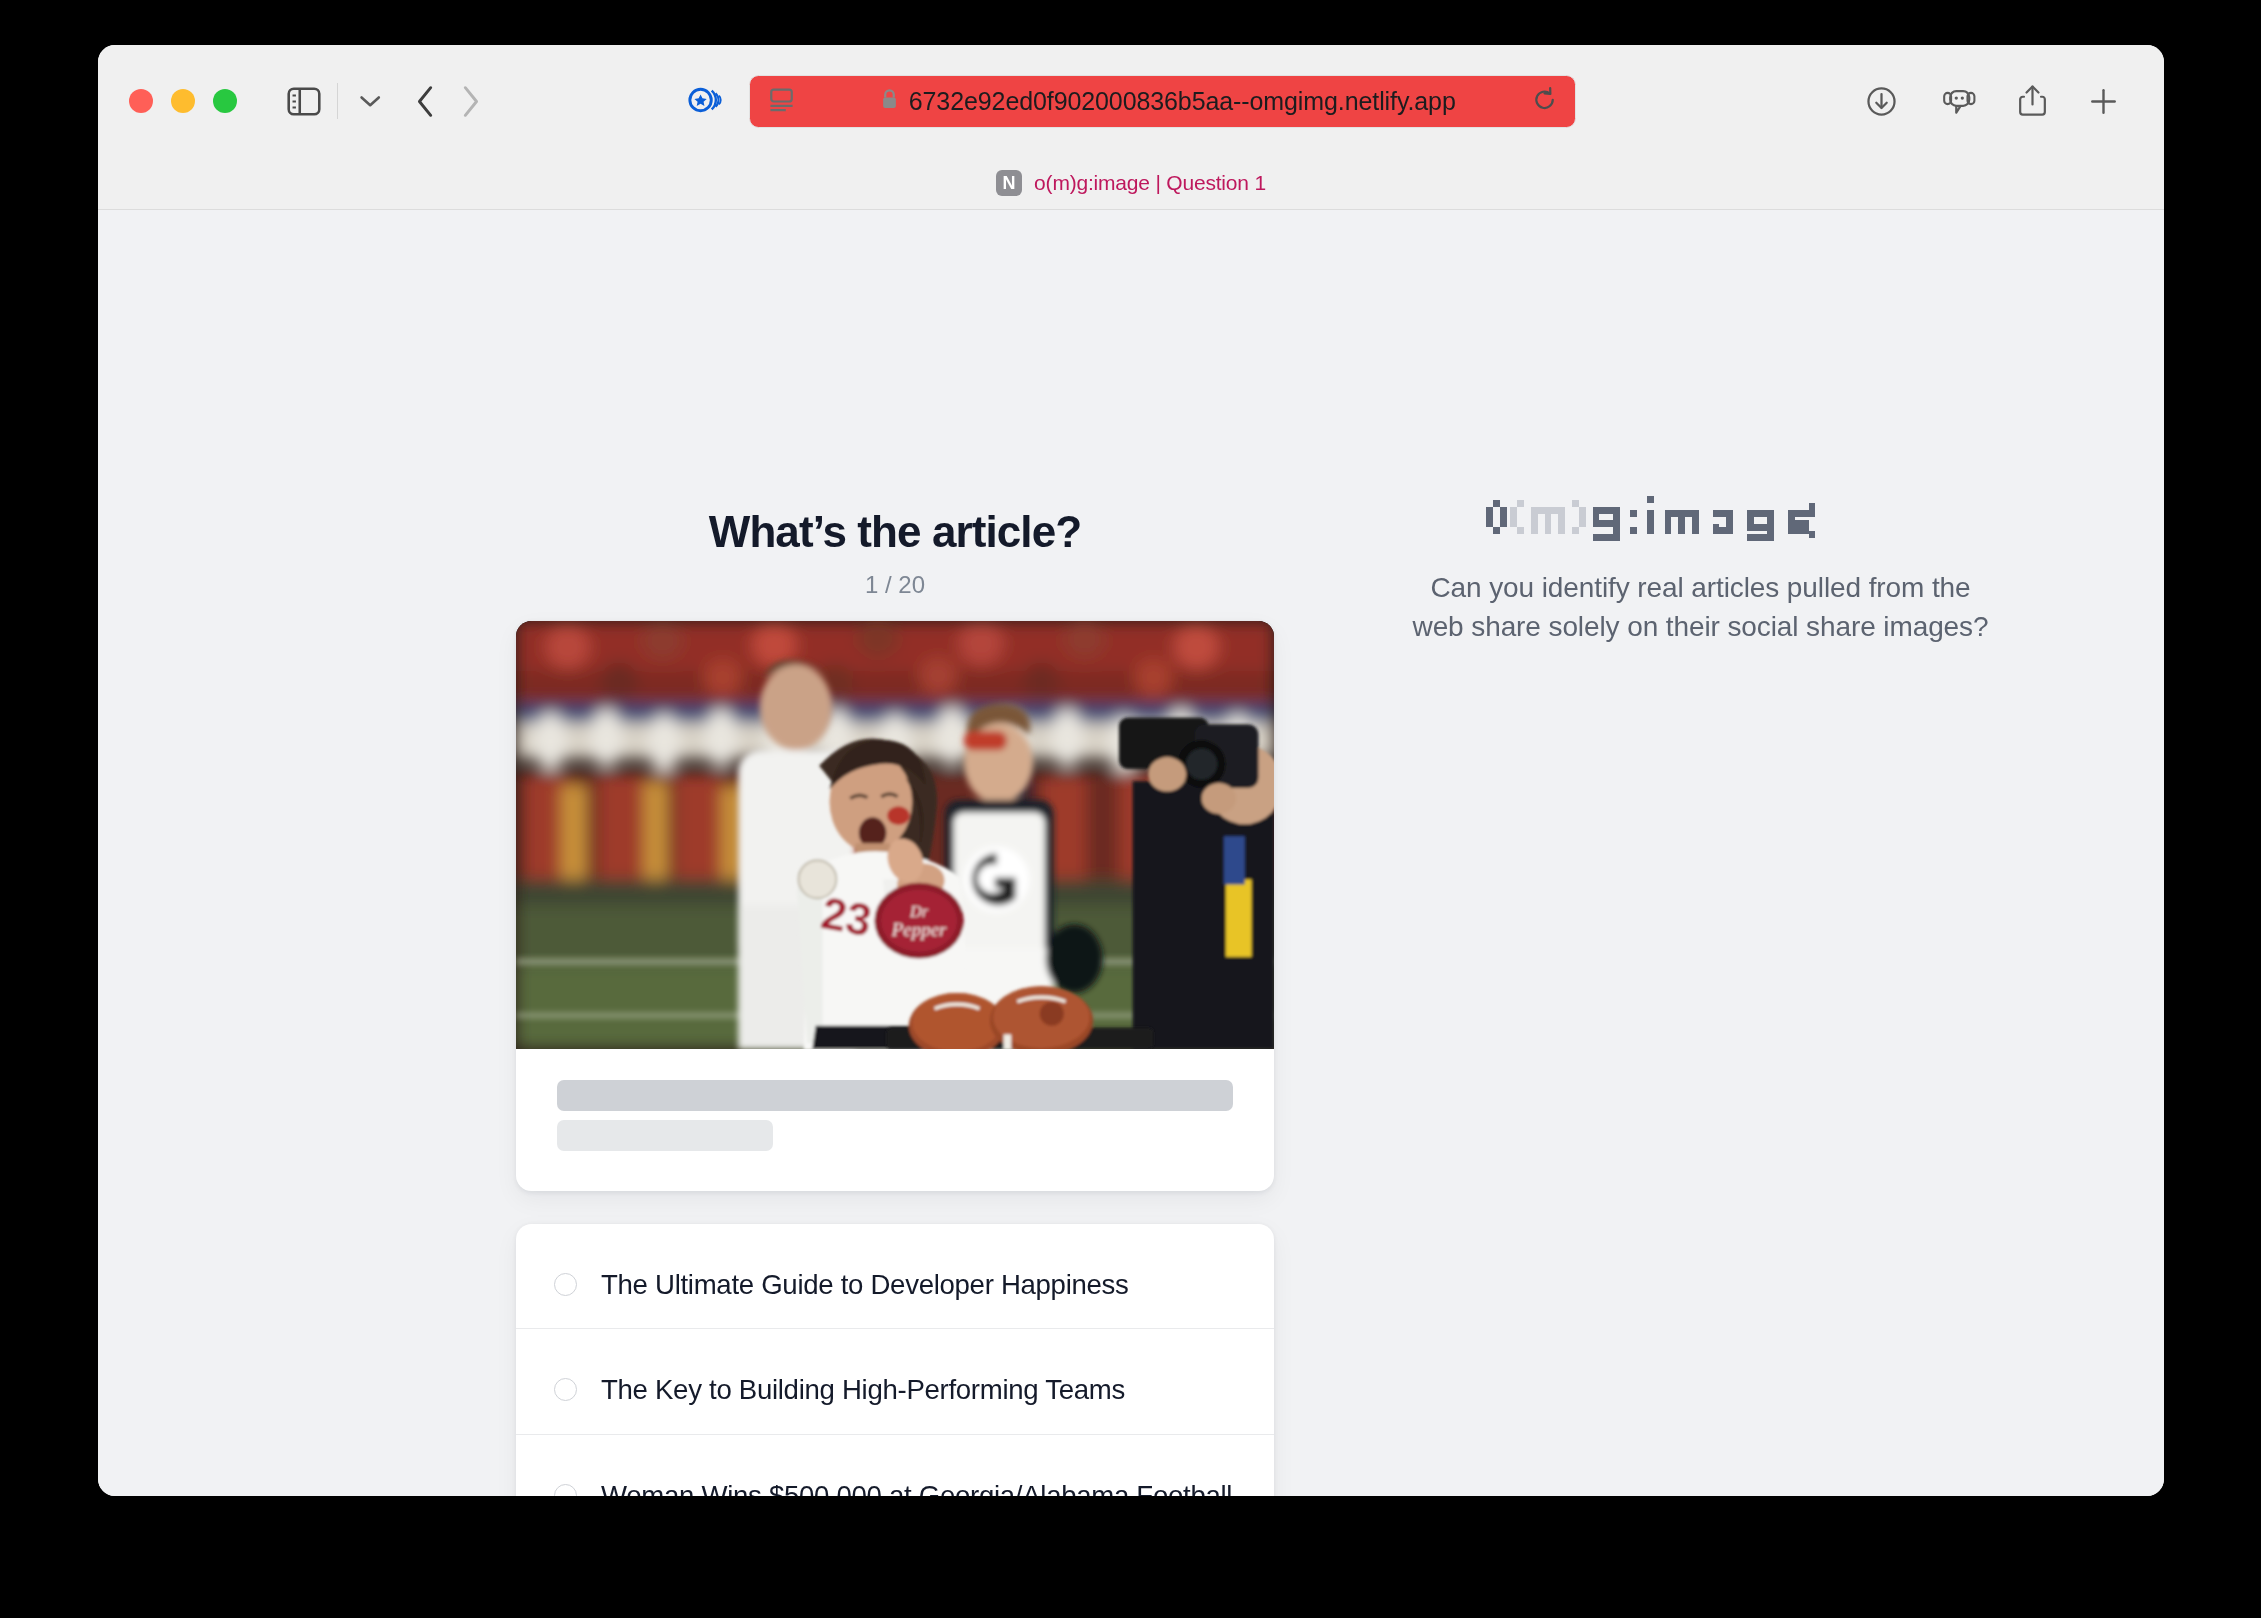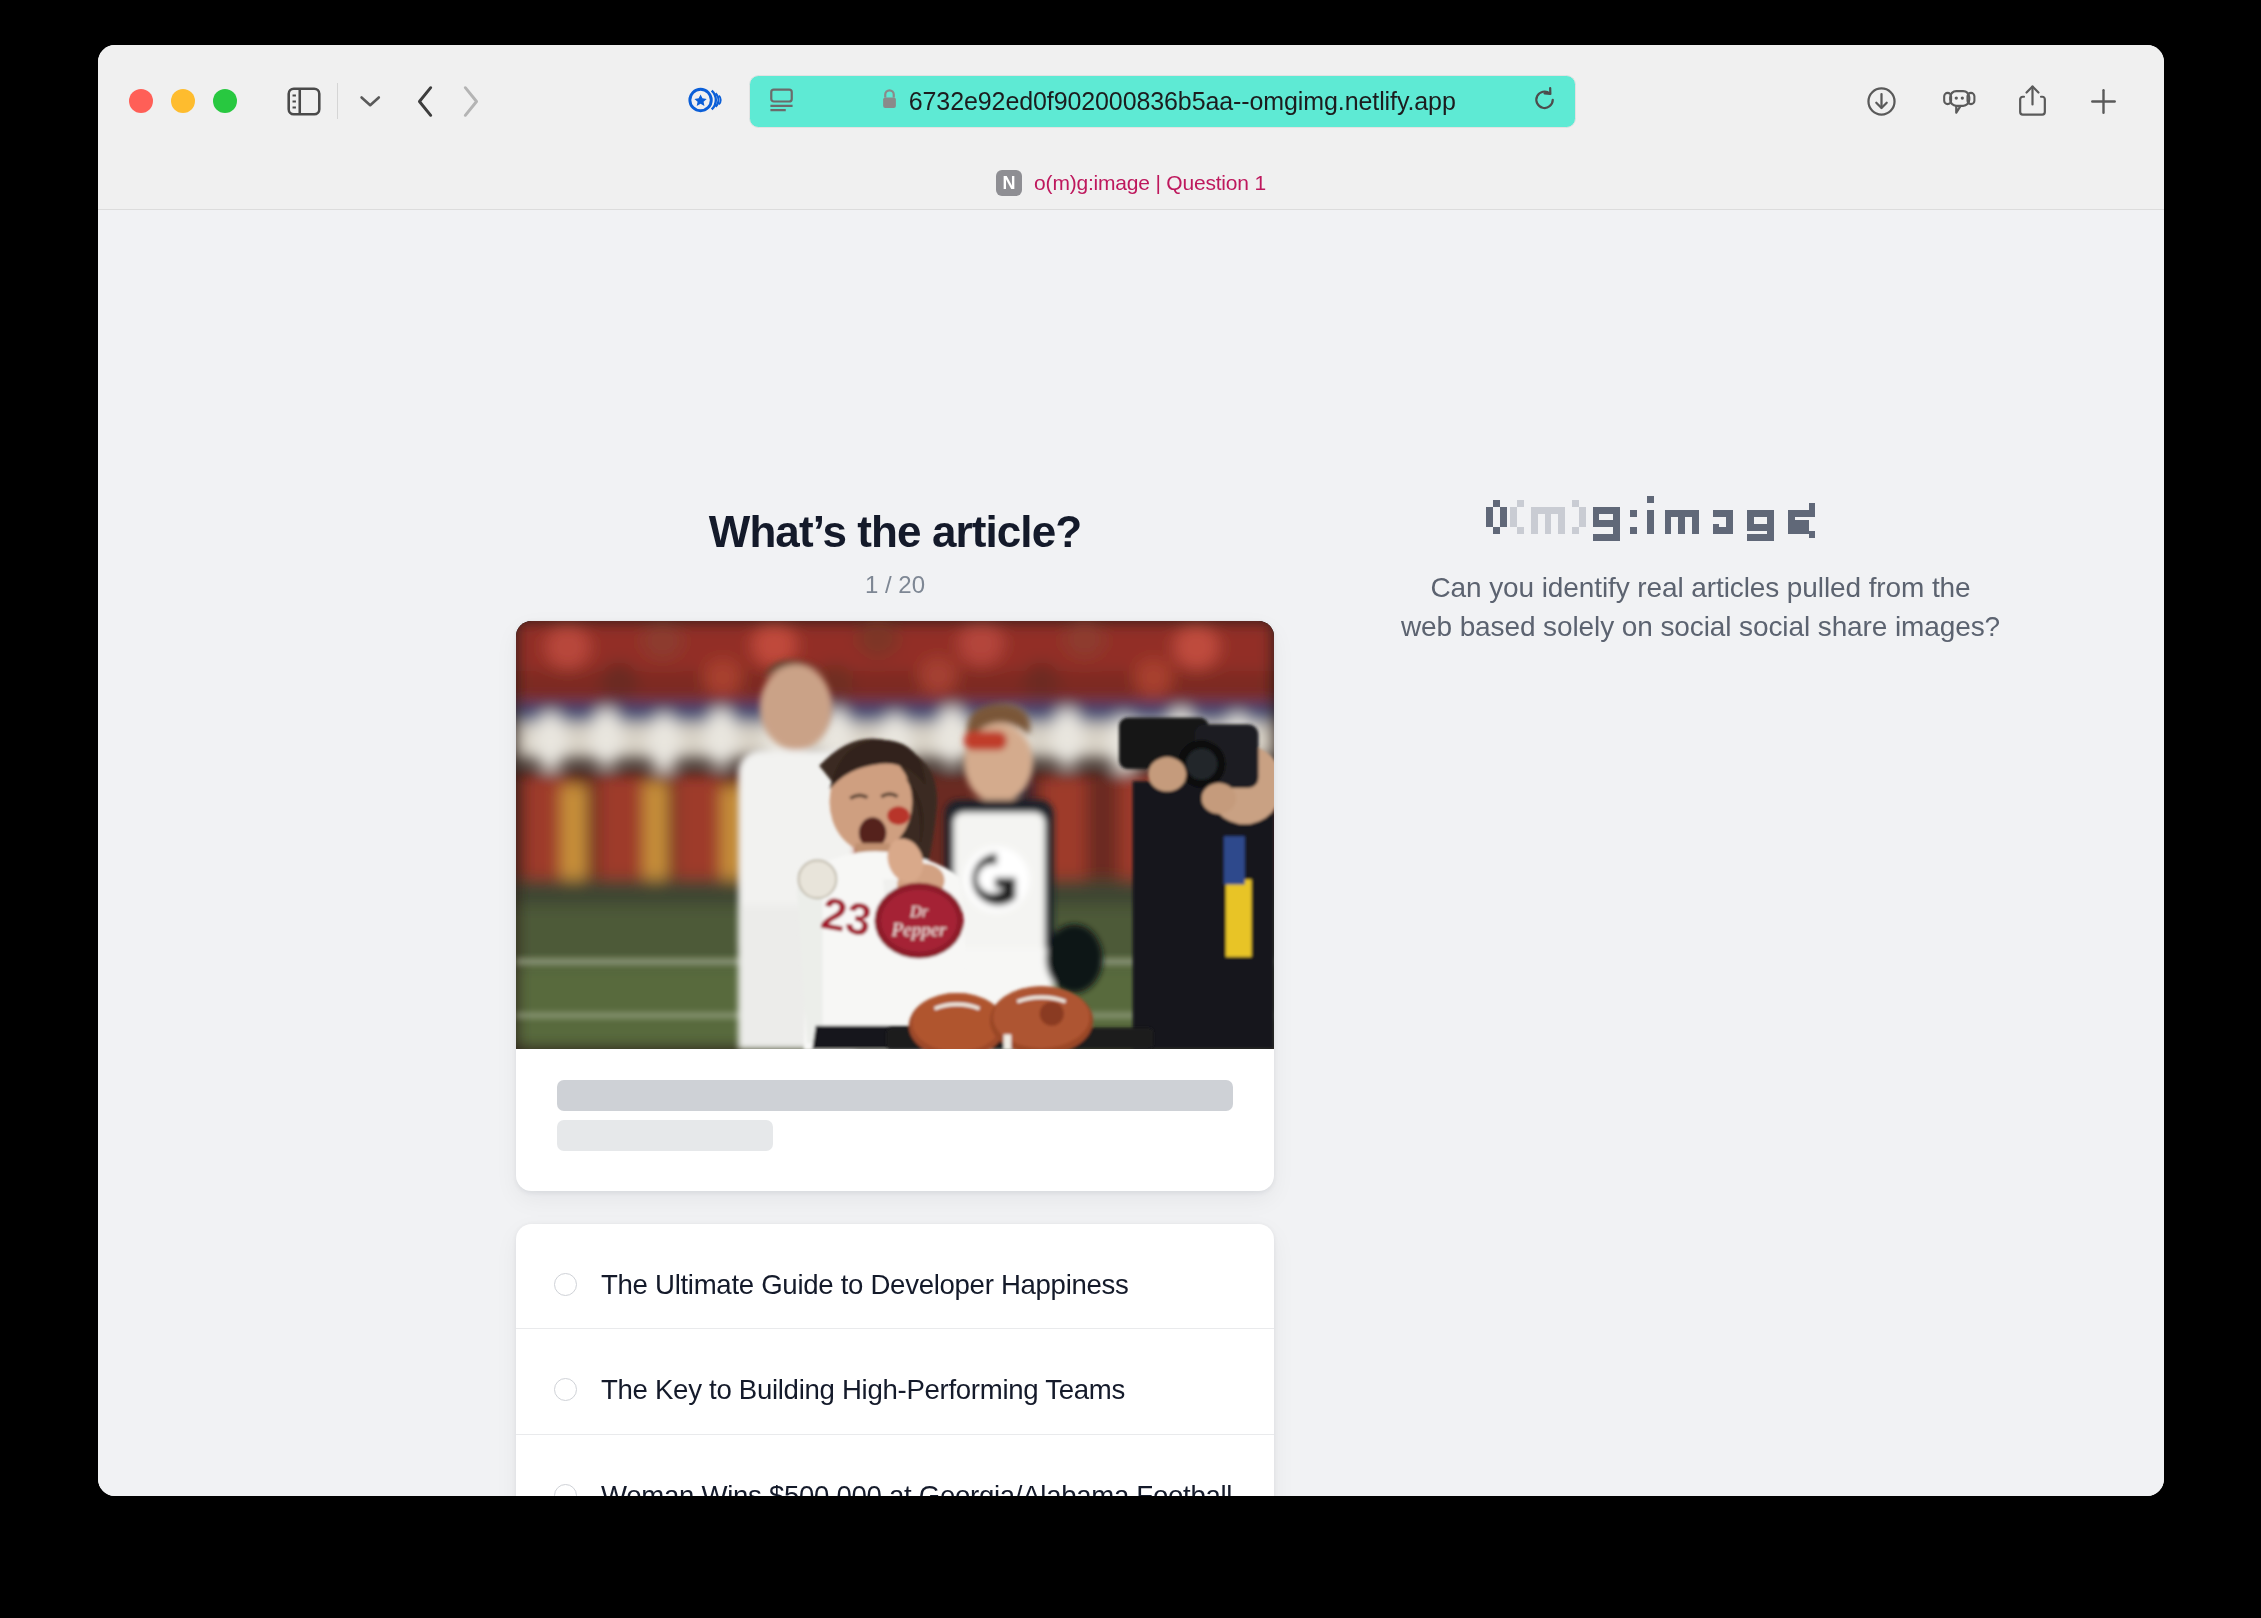--- a/index.html
+++ b/index.html
@@ -49,21 +49,21 @@
   
   .addr-wrap {
     position: absolute;
     left: 0; right: 0;
     display: flex; align-items: center; justify-content: center;
     pointer-events: none;
   }
   .ext-icon { margin-right: 27.6px; pointer-events: auto; }
   .urlbar {
     width: 827px; height: 53px;
-    background: #5eead4;
+    background: #ef4444;
     border: 0.9px solid #e2e2e2;
     border-radius: 9.5px;
     display: flex; align-items: center;
     padding: 0 17px;
     pointer-events: auto;
   }
   .reader-ic { flex: 0 0 auto; margin-right: 8.6px; }
   .url-center {
     flex: 1 1 auto;
     display: flex; align-items: center; justify-content: center;
@@ -606,19 +606,19 @@
             <rect x="180" y="10" width="8" height="4"></rect>
             <rect x="188" y="6" width="4" height="8"></rect>
             <rect x="180" y="16" width="8" height="4"></rect>
             <rect x="180" y="20" width="8" height="4"></rect>
             <rect x="188" y="22" width="4" height="4"></rect>
           </g>
         </svg>
       </div>
       <div class="brand-desc">
         <div>Can you identify real articles pulled from the</div>
-        <div>web based solely on social social share images?</div>
+        <div>web share solely on their social share images?</div>
       </div>
     </div>
 
   </div>
 </div>
 
 
 </body></html>

